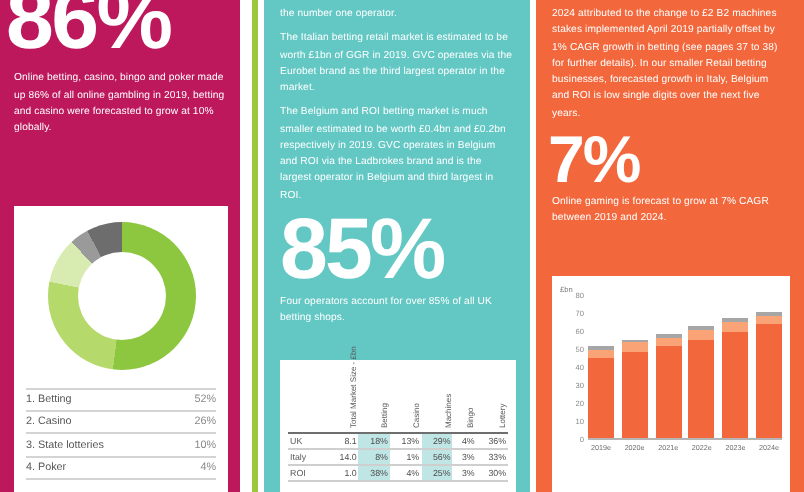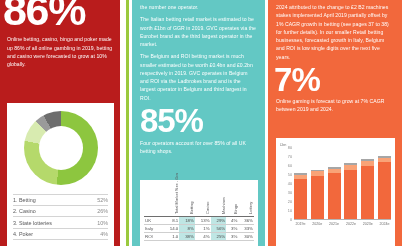--- a/index.html
+++ b/index.html
@@ -15,21 +15,21 @@
     display: flex;
     background: #ffffff;
   }
 
   
   .col {
     position: relative;
     height: 246px;
     overflow: hidden;
   }
-  .col-green  { width: 121px; background: #b91c1c; }
+  .col-green  { width: 121px; background: #be185d; }
   .gutter     { width: 6px;  background: #ffffff; }
   .col-teal   { width: 134px; background: #63c8c4; }
   .col-orange { width: 135px; background: #f2683c; }
 
   
   .body-text {
     color: #ffffff;
     font-size: 5.1px;
     line-height: 1.62;
     letter-spacing: 0.01em;
@@ -109,21 +109,21 @@
   }
   .over-word {
     font-size: 14px;
     font-weight: bold;
     letter-spacing: -0.01em;
     line-height: 1;
     margin-bottom: 2px;
     margin-right: 2px;
   }
   .stat-85 {
-    font-size: 33px;
+    font-size: 43px;
     font-weight: bold;
     letter-spacing: -0.035em;
     line-height: 0.8;
   }
   .teal-copy { margin-top: 5px; }
 
   .table-card {
     position: absolute;
     left: 8px; top: 180px;
     width: 118px; height: 66px;

